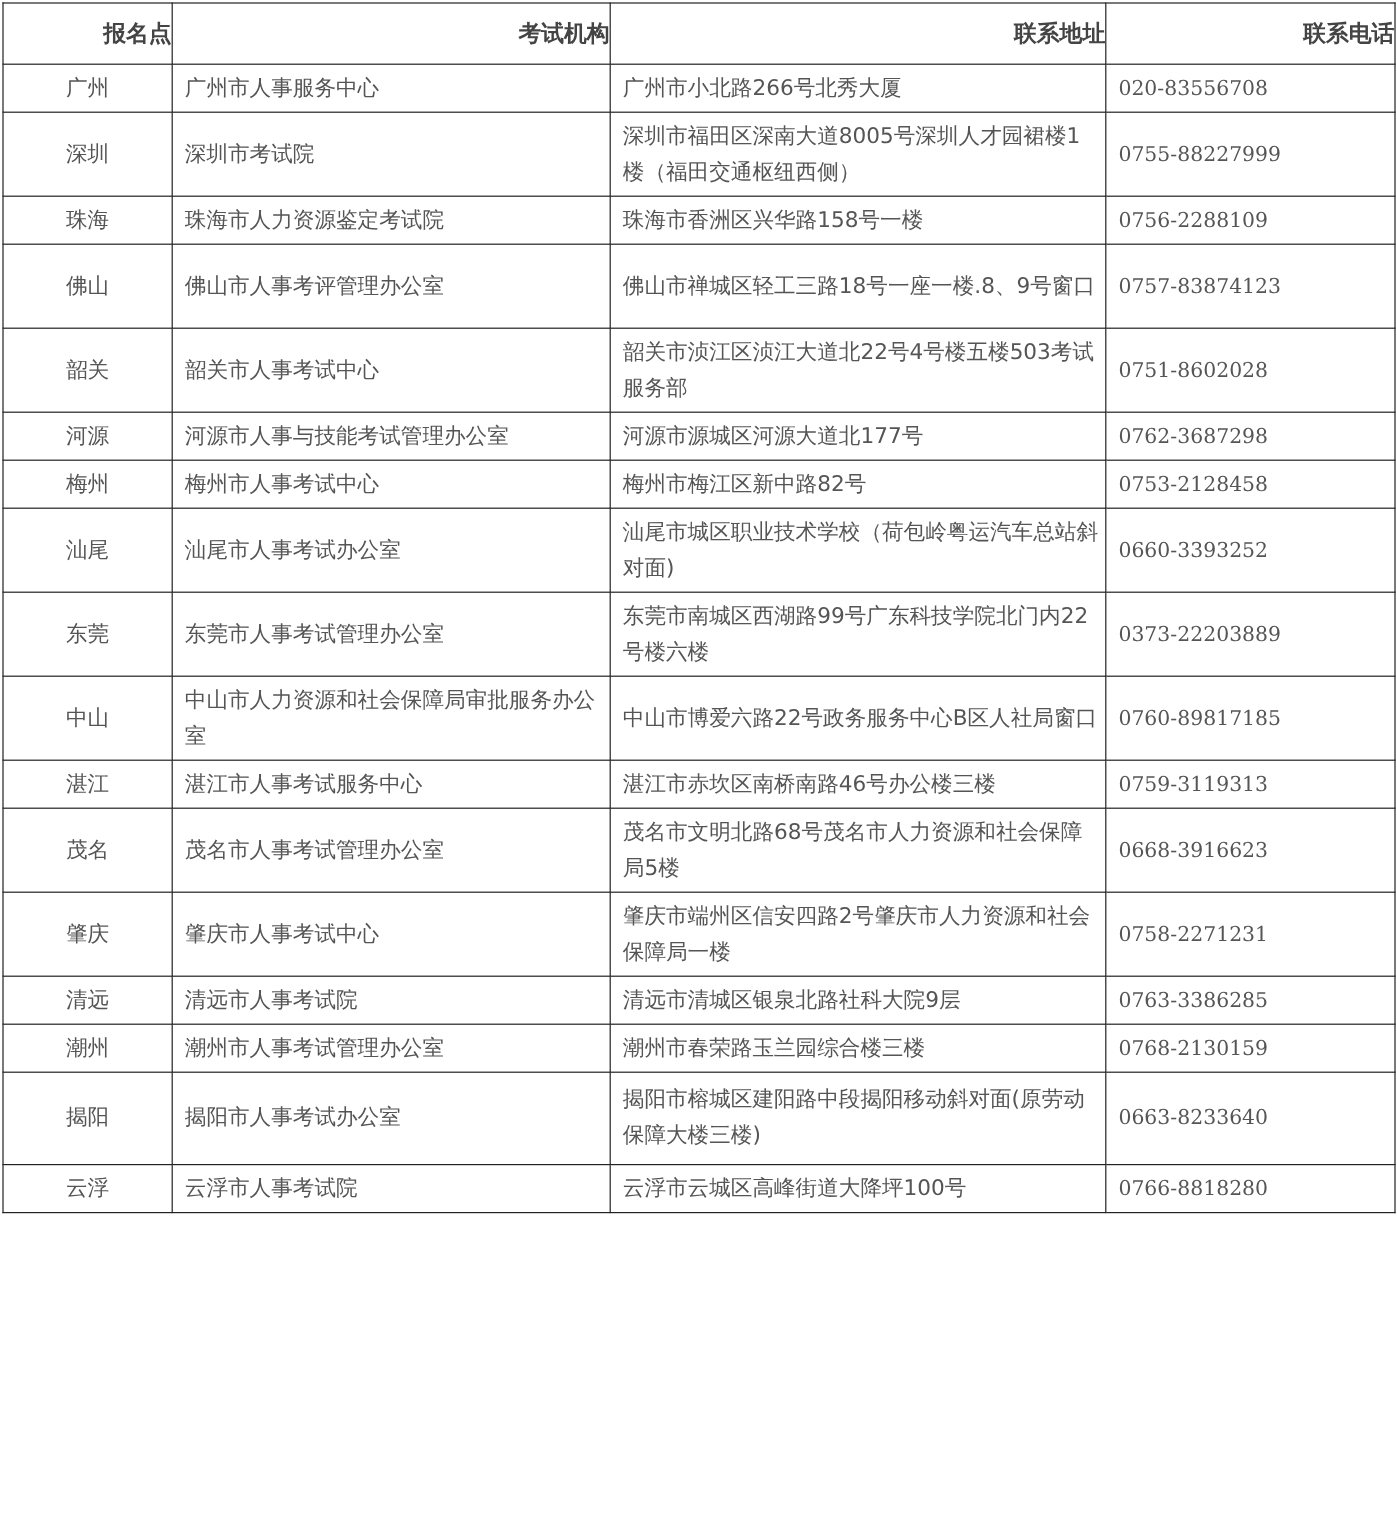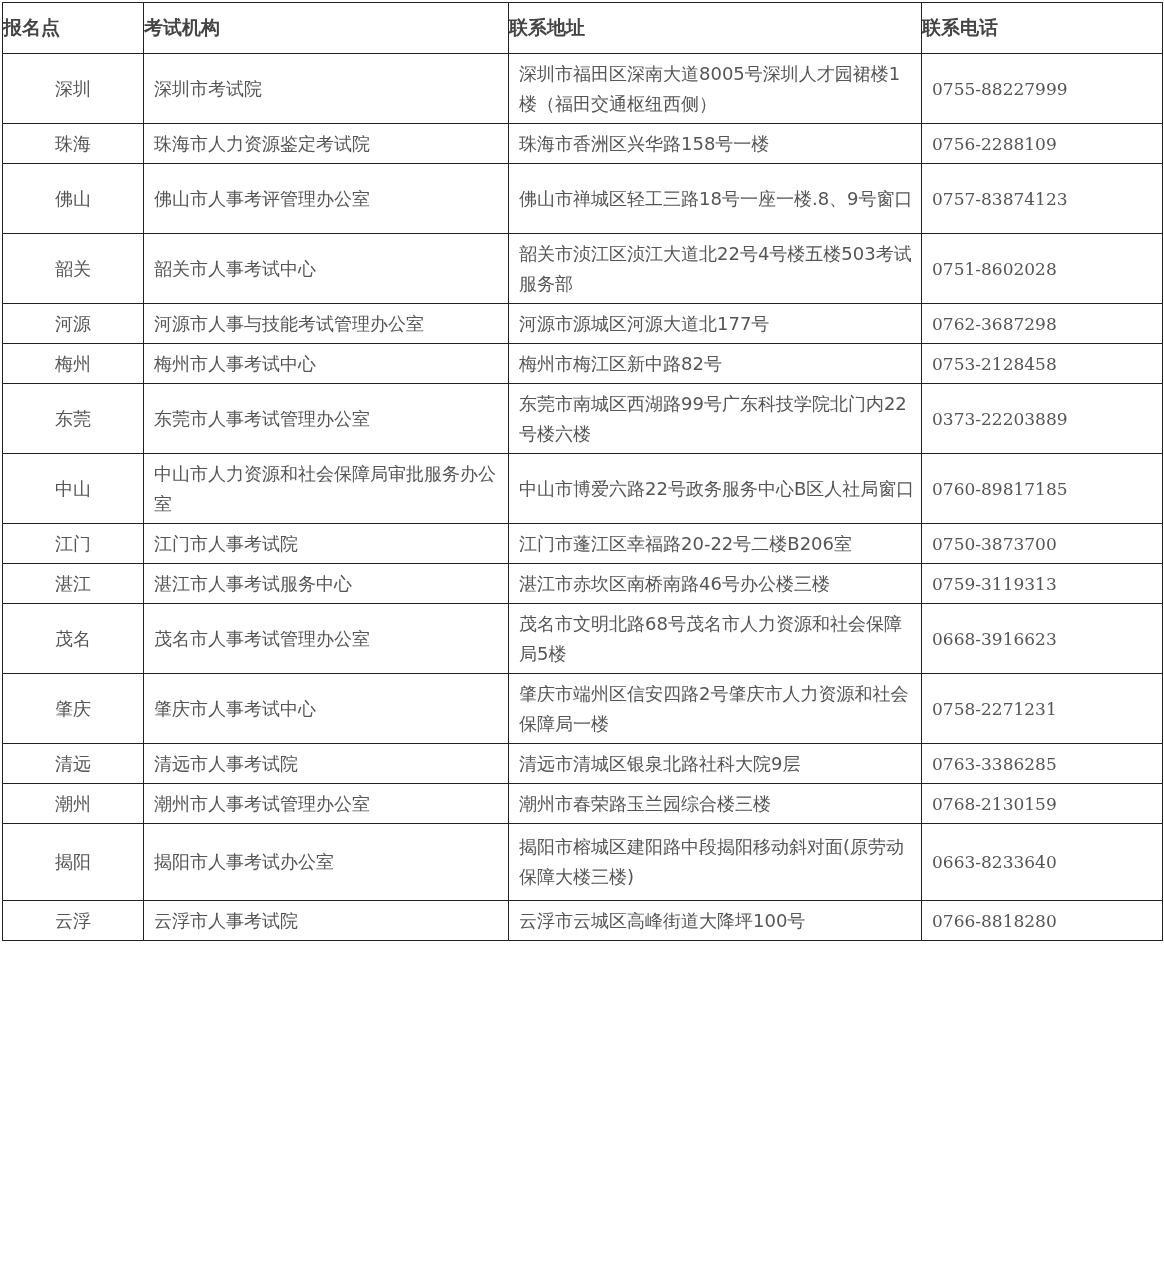--- a/index.html
+++ b/index.html
@@ -16,21 +16,21 @@
   th, td {
     border: 1.5px solid #222222;
     padding: 0;
     vertical-align: middle;
   }
   th {
     height: 50px;
     font-weight: bold;
     color: #444444;
     font-size: 19px;
-    text-align: left;
+    text-align: right;
   }
   td { line-height: 30px; }
   td.city { text-align: center; }
   td.org, td.addr { padding-left: 10px; padding-right: 6px; text-align: left; }
   td.phone {
     padding-left: 10px;
     font-family: "DejaVu Serif", "Liberation Serif", serif;
     font-size: 17px;
     color: #555555;
   }
@@ -55,20 +55,28 @@
   </colgroup>
   <thead>
     <tr>
       <th>报名点</th>
       <th>考试机构</th>
       <th>联系地址</th>
       <th>联系电话</th>
     </tr>
   </thead>
   <tbody id="tbody">
+      <tr class="h1">
+        <td class="city">广州</td>
+        <td class="org">广州市人事服务中心</td>
+        <td class="addr">广州市小北路266号北秀大厦</td>
+        <td class="phone">
+          <span class="phone-line">020-83556708</span>
+        </td>
+      </tr>
       <tr class="h2">
         <td class="city">深圳</td>
         <td class="org">深圳市考试院</td>
         <td class="addr">深圳市福田区深南大道8005号深圳人才园裙楼1楼（福田交通枢纽西侧）</td>
         <td class="phone">
           <span class="phone-line">0755-88227999</span>
         </td>
       </tr>
       <tr class="h1">
         <td class="city">珠海</td>
@@ -104,41 +112,41 @@
       </tr>
       <tr class="h1">
         <td class="city">梅州</td>
         <td class="org">梅州市人事考试中心</td>
         <td class="addr">梅州市梅江区新中路82号</td>
         <td class="phone">
           <span class="phone-line">0753-2128458</span>
         </td>
       </tr>
       <tr class="h2">
+        <td class="city">汕尾</td>
+        <td class="org">汕尾市人事考试办公室</td>
+        <td class="addr">汕尾市城区职业技术学校（荷包岭粤运汽车总站斜对面)</td>
+        <td class="phone">
+          <span class="phone-line">0660-3393252</span>
+        </td>
+      </tr>
+      <tr class="h2">
         <td class="city">东莞</td>
         <td class="org">东莞市人事考试管理办公室</td>
         <td class="addr">东莞市南城区西湖路99号广东科技学院北门内22号楼六楼</td>
         <td class="phone">
           <span class="phone-line">0373-22203889</span>
         </td>
       </tr>
       <tr class="h2">
         <td class="city">中山</td>
         <td class="org">中山市人力资源和社会保障局审批服务办公室</td>
         <td class="addr">中山市博爱六路22号政务服务中心B区人社局窗口</td>
         <td class="phone">
           <span class="phone-line">0760-89817185</span>
-        </td>
-      </tr>
-      <tr class="h1">
-        <td class="city">江门</td>
-        <td class="org">江门市人事考试院</td>
-        <td class="addr">江门市蓬江区幸福路20-22号二楼B206室</td>
-        <td class="phone">
-          <span class="phone-line">0750-3873700</span>
         </td>
       </tr>
       <tr class="h1">
         <td class="city">湛江</td>
         <td class="org">湛江市人事考试服务中心</td>
         <td class="addr">湛江市赤坎区南桥南路46号办公楼三楼</td>
         <td class="phone">
           <span class="phone-line">0759-3119313</span>
         </td>
       </tr>

